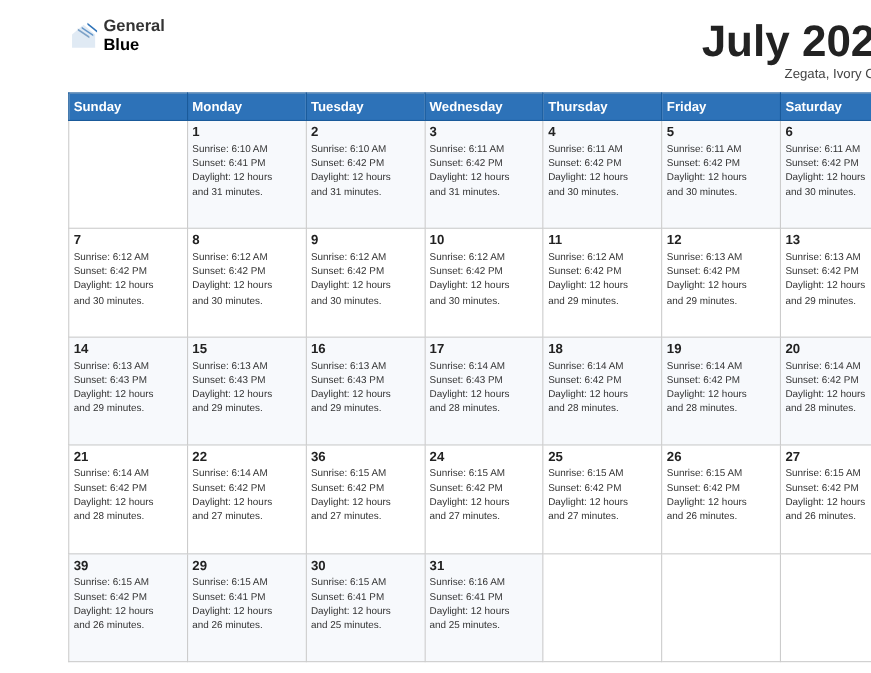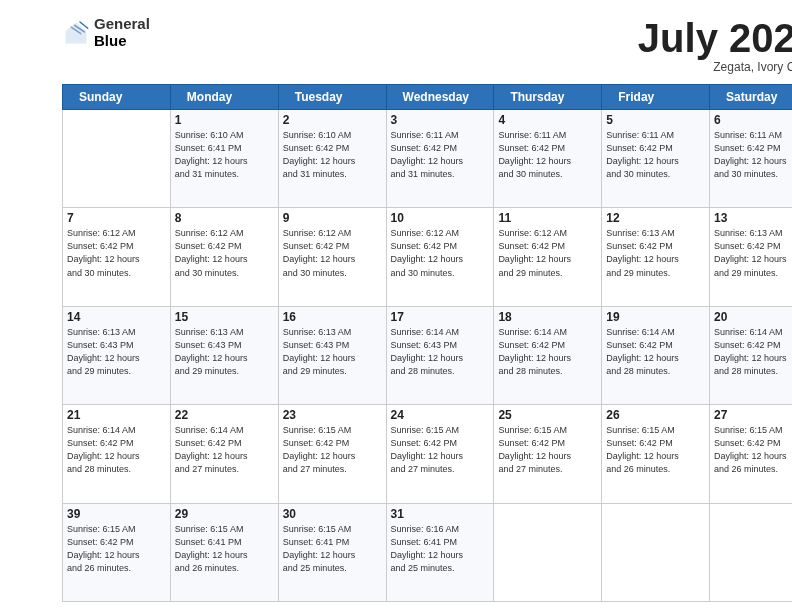--- a/index.html
+++ b/index.html
@@ -57,21 +57,21 @@
       width: 100%;
       border-collapse: collapse;
       flex: 1;
       table-layout: fixed;
     }
     .calendar-table thead th {
       background: #2d72b8;
       color: #fff;
       font-size: 12px;
       font-weight: bold;
-      padding: 5px 16px;
+      padding: 5px 4px;
       text-align: left;
       border: 1px solid #1a5a9a;
     }
     .calendar-table tbody td {
       border: 1px solid #ccc;
       vertical-align: top;
       padding: 3px 4px;
       font-size: 9.5px;
       color: #333;
       height: 88px;
@@ -225,21 +225,21 @@
         <tr>
           <td>
             <span class="day-number">21</span>
             <div class="day-info">Sunrise: 6:14 AM<br>Sunset: 6:42 PM<br>Daylight: 12 hours<br>and 28 minutes.</div>
           </td>
           <td>
             <span class="day-number">22</span>
             <div class="day-info">Sunrise: 6:14 AM<br>Sunset: 6:42 PM<br>Daylight: 12 hours<br>and 27 minutes.</div>
           </td>
           <td>
-            <span class="day-number">23</span>
+            <span class="day-number">36</span>
             <div class="day-info">Sunrise: 6:15 AM<br>Sunset: 6:42 PM<br>Daylight: 12 hours<br>and 27 minutes.</div>
           </td>
           <td>
             <span class="day-number">24</span>
             <div class="day-info">Sunrise: 6:15 AM<br>Sunset: 6:42 PM<br>Daylight: 12 hours<br>and 27 minutes.</div>
           </td>
           <td>
             <span class="day-number">25</span>
             <div class="day-info">Sunrise: 6:15 AM<br>Sunset: 6:42 PM<br>Daylight: 12 hours<br>and 27 minutes.</div>
           </td>

